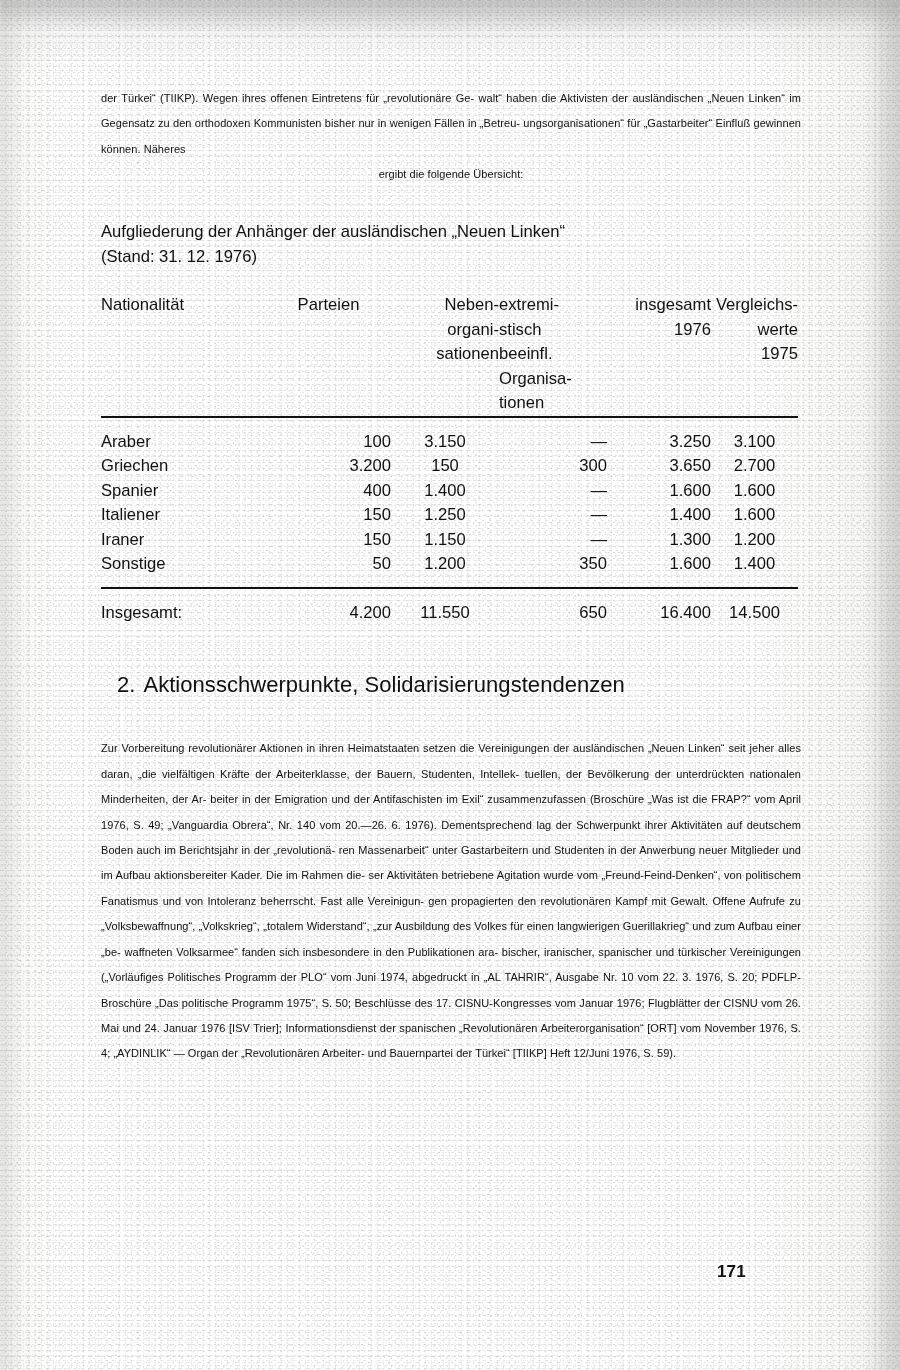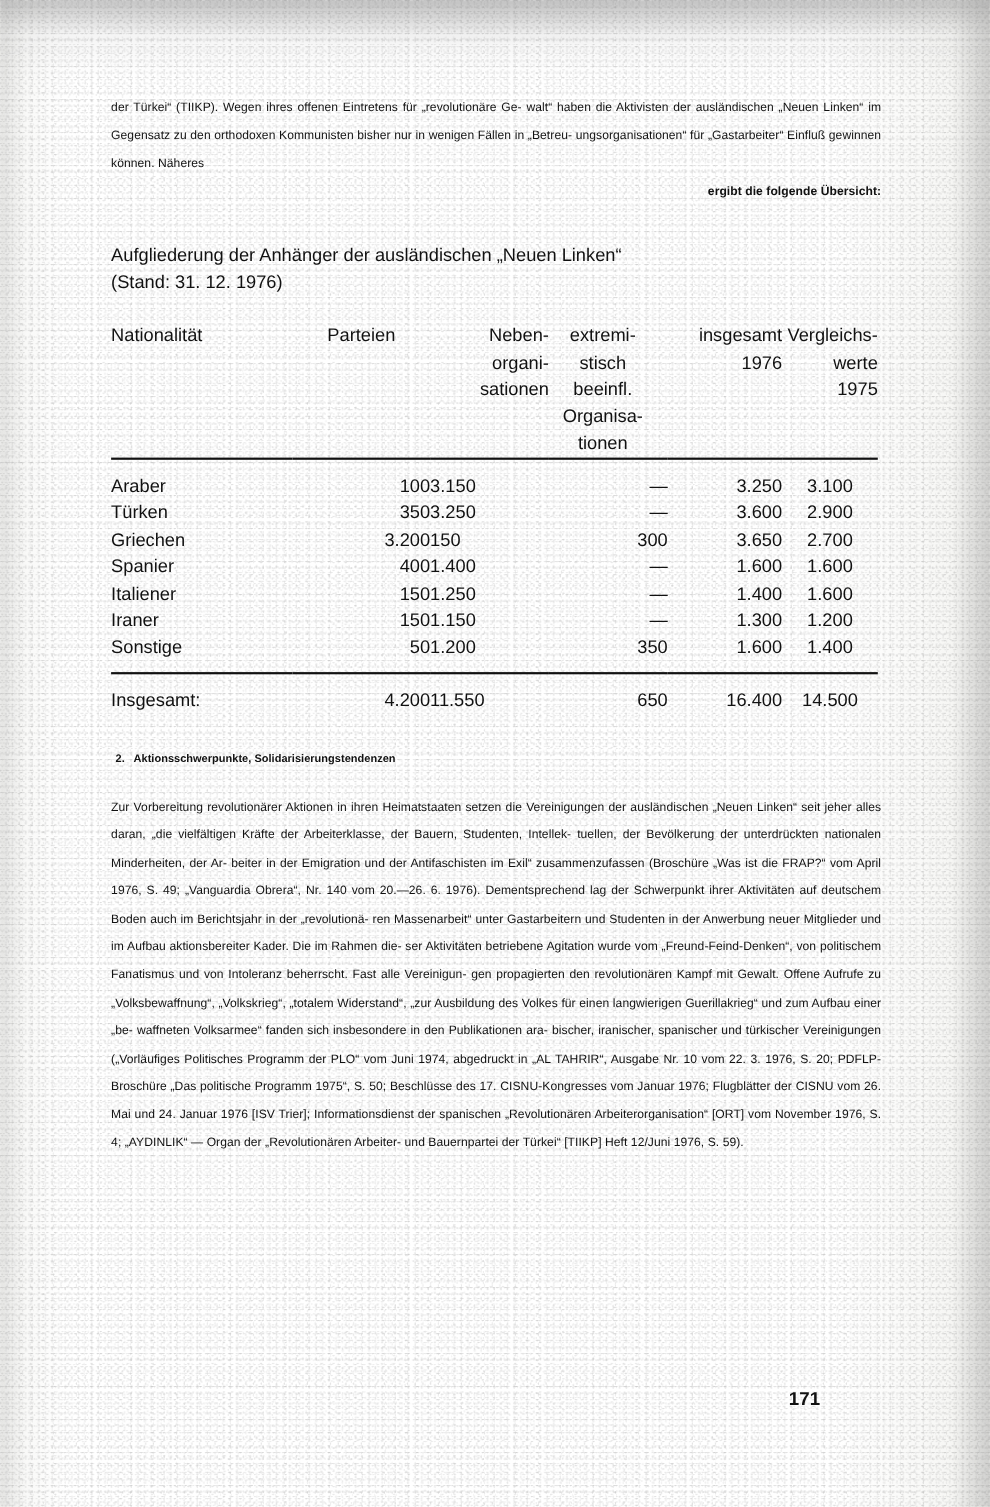--- a/index.html
+++ b/index.html
@@ -83,21 +83,21 @@
   }
   .para {
     font-size: 11px;
     line-height: 25.4px;
     text-align: justify;
     text-justify: inter-word;
     margin: 0;
     letter-spacing: .005em;
   }
   .para.lead { margin-bottom: 0; }
-  .lead-last { text-align: right; font-weight: bold; }
+  .lead-last { text-align: center; }
 
   .gap-1 { height: 31px; }
   .gap-2 { height: 24px; }
   .gap-3 { height: 22px; }
 
   .tbl-caption {
     font-size: 16.6px;
     line-height: 25.4px;
     margin: 0;
   }
@@ -111,50 +111,50 @@
   }
   table.data th,
   table.data td {
     padding: 0;
     font-weight: normal;
     vertical-align: top;
     line-height: 24.5px;
   }
   .c-nat  { width: 165px; text-align: left; }
   .c-par  { width: 125px; text-align: right; }
-  .c-neb  { width: 108px; text-align: left; }
+  .c-neb  { width: 108px; text-align: center; }
   .c-ext  { width: 108px; text-align: right; }
   .c-ins  { width: 104px; text-align: right; }
   .c-ver  { width: 87px;  text-align: center; }
 
   thead th { vertical-align: top; padding-bottom: 2px; }
   thead .hdr-stack { display: block; white-space: pre-line; }
   thead .c-nat, thead .c-par { text-align: left; }
   thead .c-par { text-align: center; padding-left: 22px; }
   thead .c-neb { text-align: right; }
-  thead .c-ext { text-align: center; padding-right: 6px; }
+  thead .c-ext { text-align: left; padding-right: 6px; }
   thead .c-ins { text-align: right; padding-right: 2px; }
   thead .c-ver { text-align: right; }
 
   tbody tr td { line-height: 25.2px; }
   tbody .c-nat { padding-left: 1px; }
   tbody .c-ext { text-align: right; padding-right: 16px; }
   thead .c-ext .hdr-stack { padding-right: 10px; }
 
   .rule-top td, .rule-top th { border-bottom: 2.6px solid #111; }
   .rule-mid td { border-bottom: 2.2px solid #111; }
   .sp-above td { height: 12px; }
   .sp-below td { height: 10px; }
   .dash { letter-spacing: 0; }
 
   
   .section-head {
-    font-size: 10px;
-    font-weight: bold;
-    margin: 4px;
+    font-size: 22px;
+    font-weight: normal;
+    margin: 16px;
     letter-spacing: .002em;
   }
   .section-head .num { margin-right: 8px; }
 
   .pagenum {
     position: absolute;
     left: 717px;
     top: 1262px;
     font-size: 17px;
     font-weight: bold;
@@ -227,28 +227,20 @@
             <td colspan="6"></td>
           </tr>
 
         <tr>
           <td class="c-nat">Araber</td>
           <td class="c-par">100</td>
           <td class="c-neb">3.150</td>
           <td class="c-ext dash">—</td>
           <td class="c-ins">3.250</td>
           <td class="c-ver">3.100</td>
-        </tr>
-        <tr>
-          <td class="c-nat">Türken</td>
-          <td class="c-par">350</td>
-          <td class="c-neb">3.250</td>
-          <td class="c-ext dash">—</td>
-          <td class="c-ins">3.600</td>
-          <td class="c-ver">2.900</td>
         </tr>
         <tr>
           <td class="c-nat">Griechen</td>
           <td class="c-par">3.200</td>
           <td class="c-neb">150</td>
           <td class="c-ext">300</td>
           <td class="c-ins">3.650</td>
           <td class="c-ver">2.700</td>
         </tr>
         <tr>

